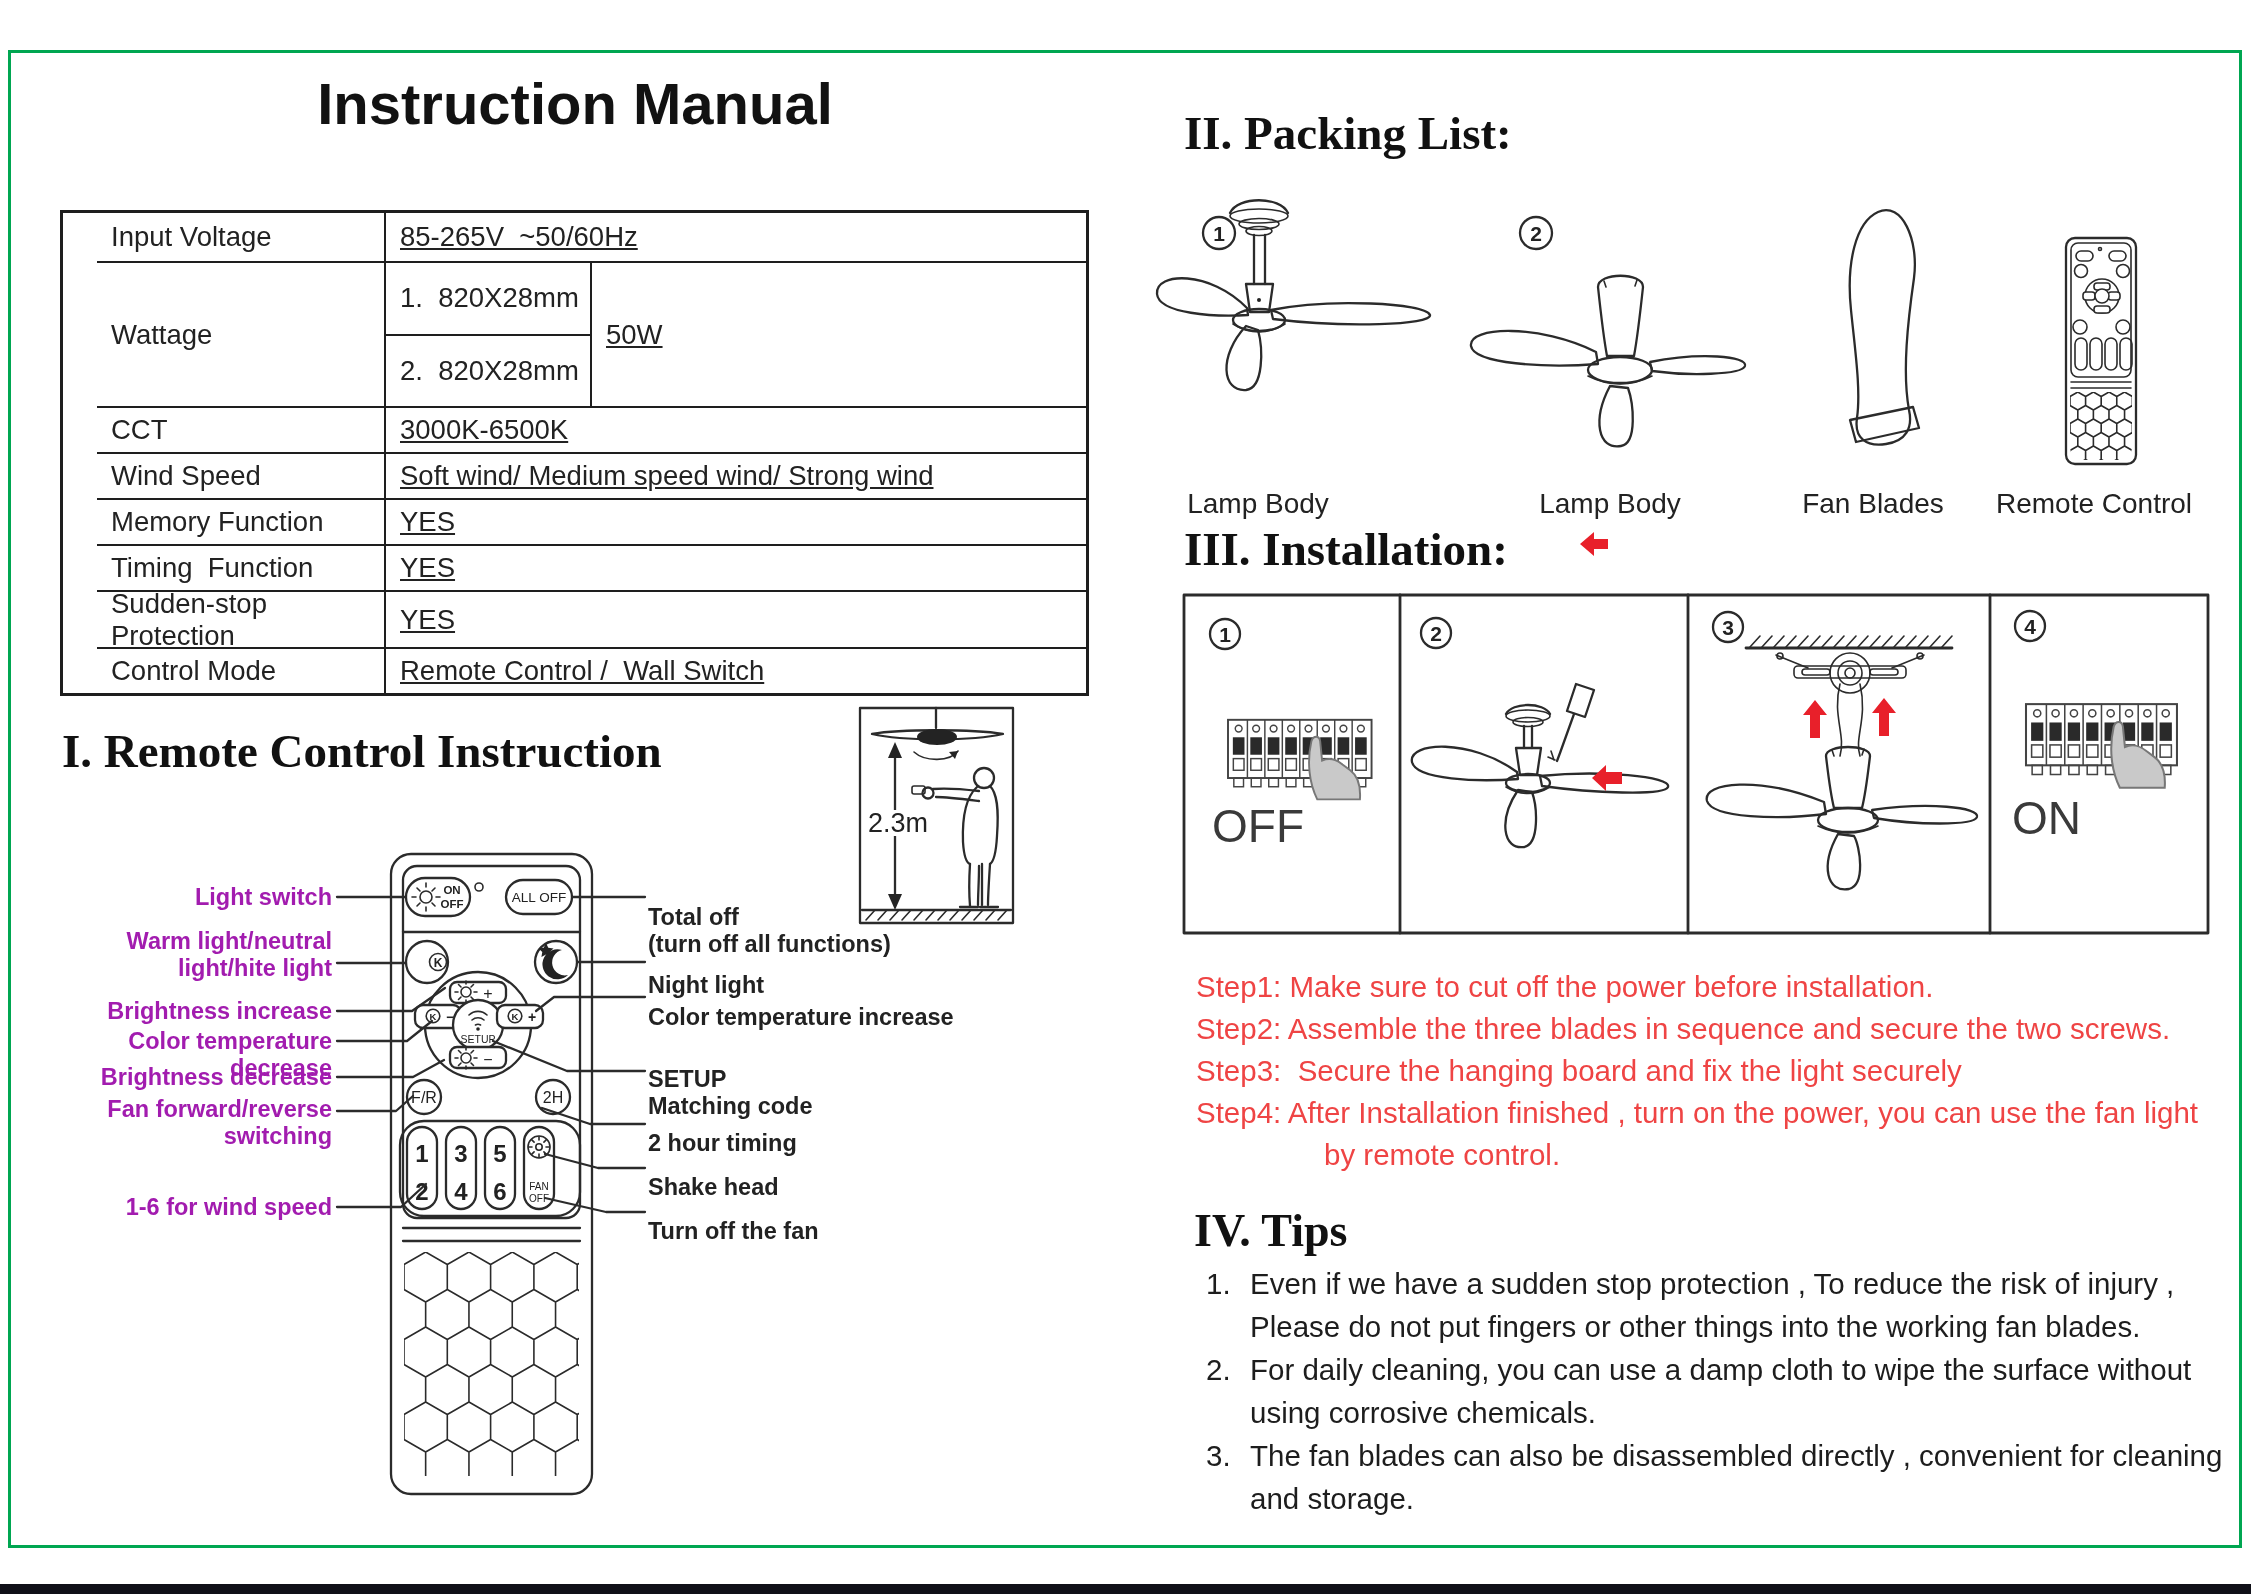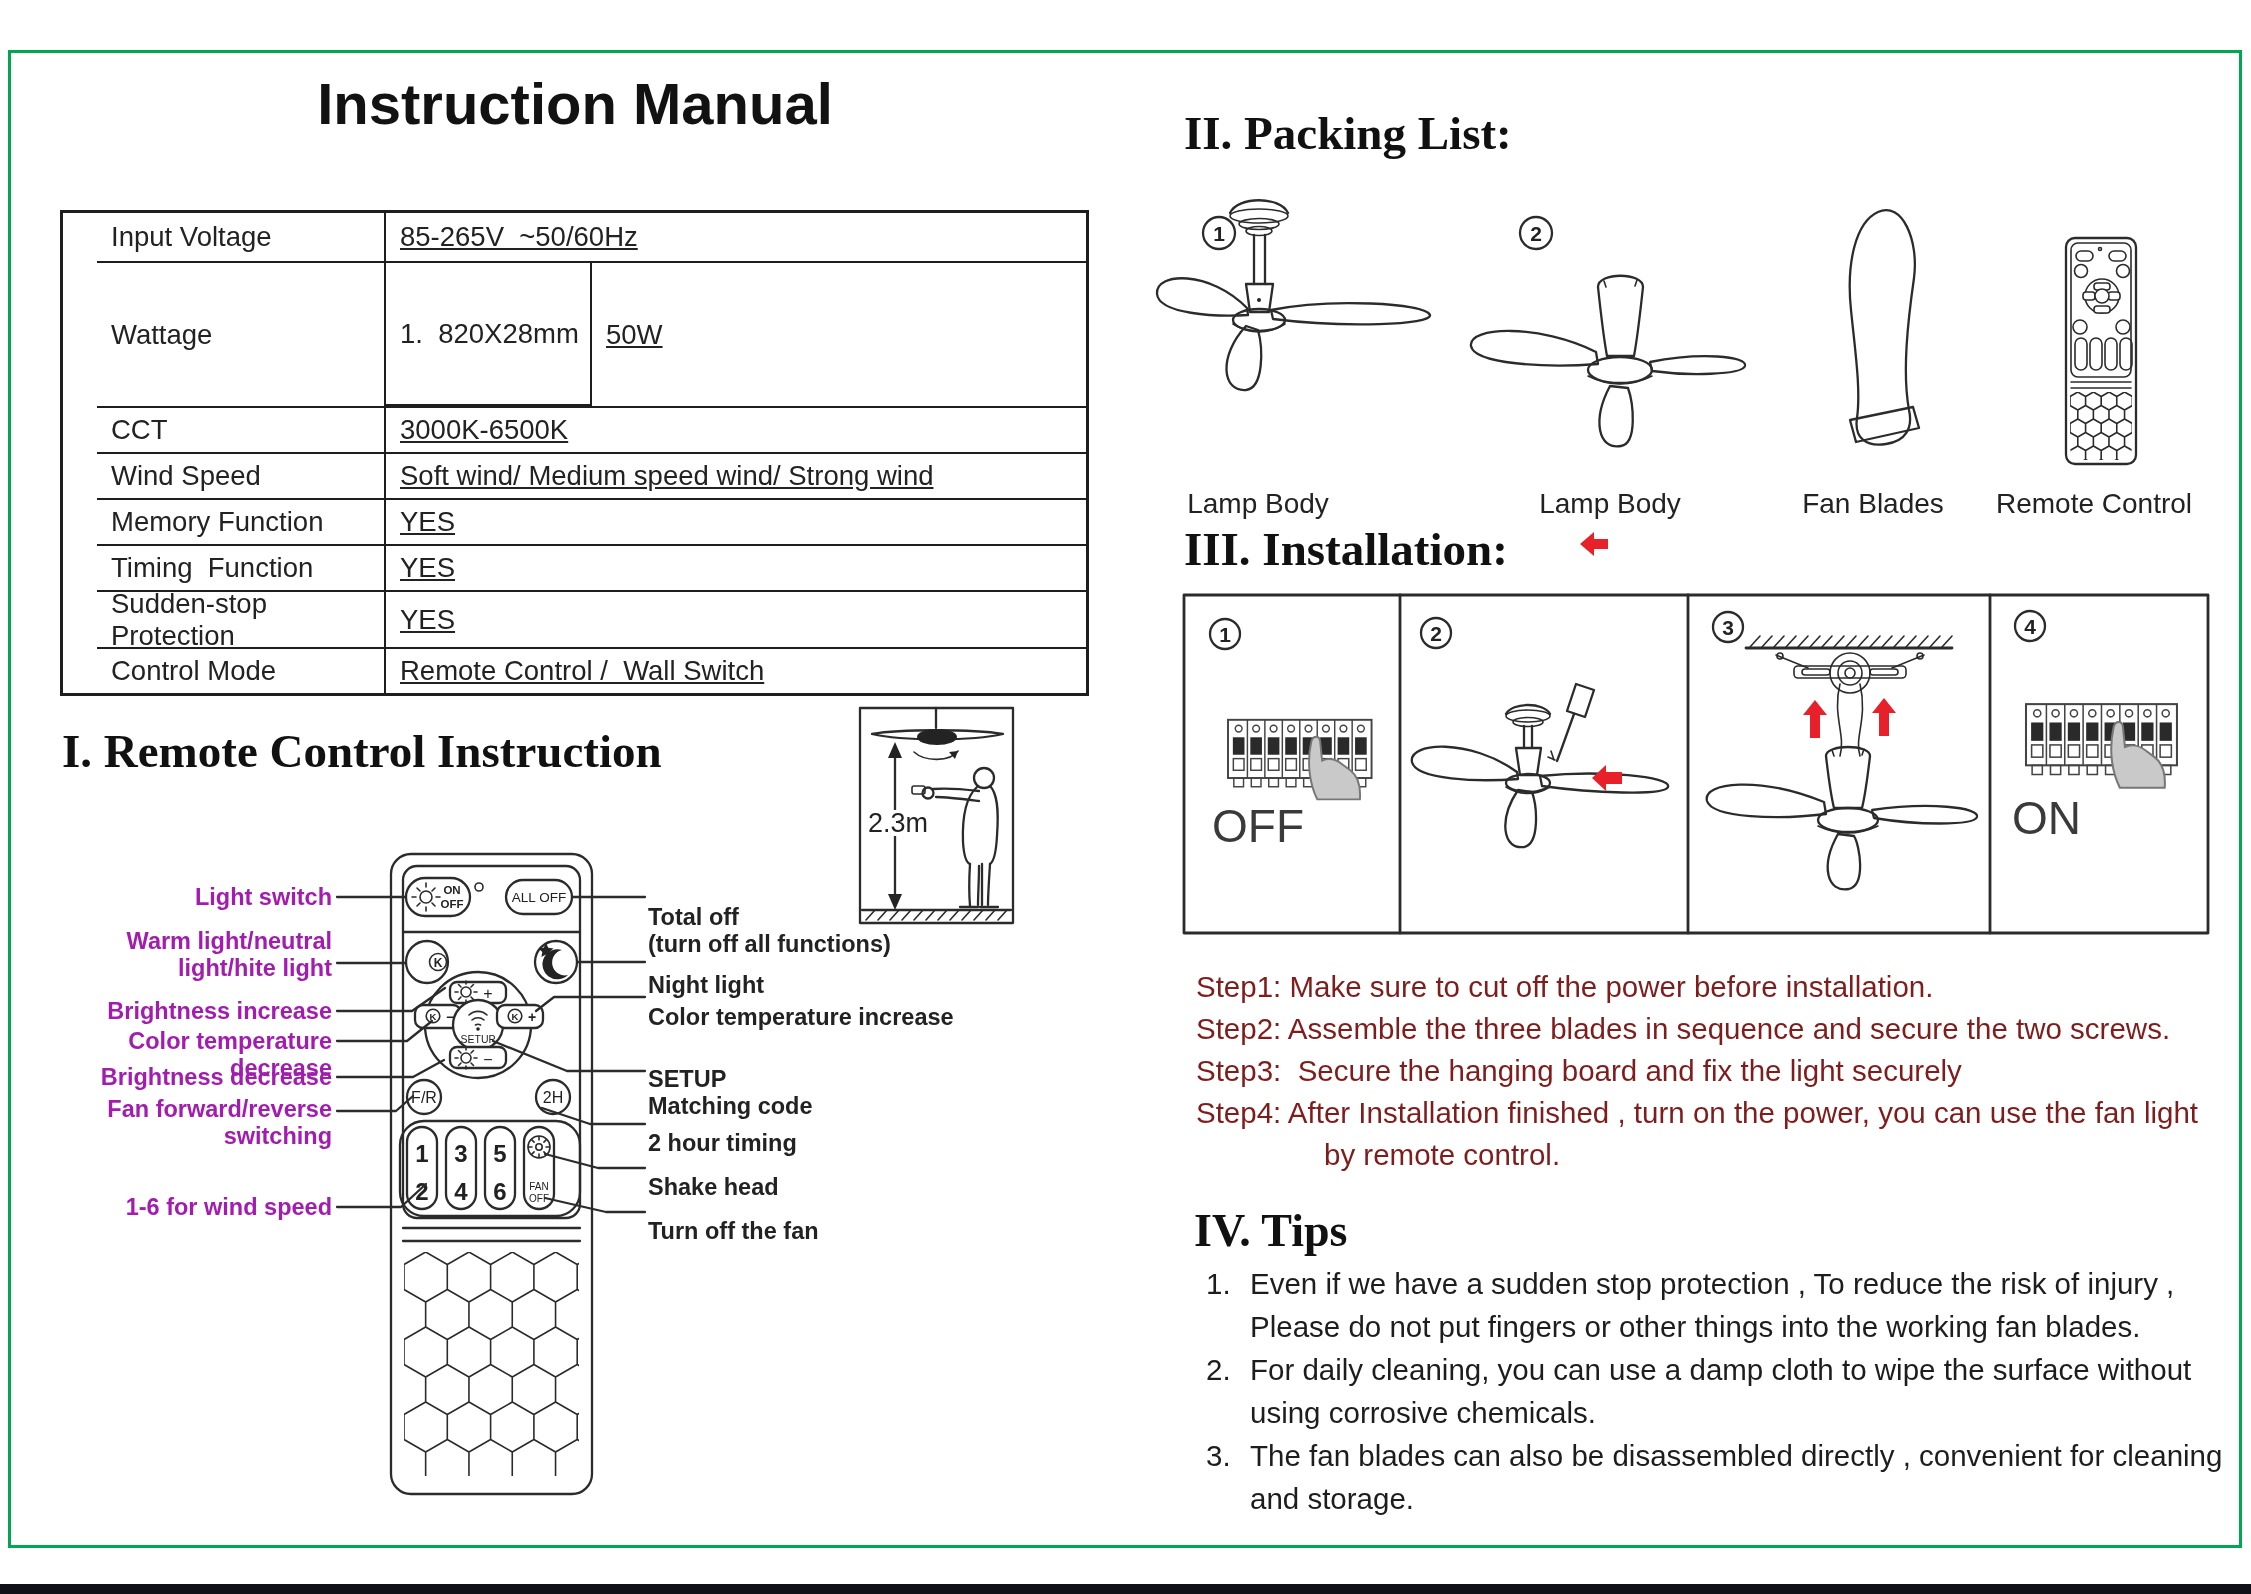--- a/index.html
+++ b/index.html
@@ -29,21 +29,21 @@
   .sec4{left:1194px;top:1204px;font-size:46px;}
   
   .llabel{position:absolute;left:32px;width:300px;text-align:right;font-weight:700;
           font-size:23.5px;line-height:27px;color:#a21caf;white-space:pre-line;}
   .rlabel{position:absolute;left:648px;font-weight:700;font-size:23.5px;line-height:27px;
           color:#222;white-space:pre-line;margin-top:20px;}
   
   .caption{position:absolute;width:220px;text-align:center;font-size:28px;color:#222;}
   
   .steps{position:absolute;left:1196px;top:966px;width:1016px;font-size:29.5px;
-         line-height:42px;color:#7f1d1d;}
+         line-height:42px;color:#ef4444;}
   .step{white-space:pre-wrap;padding-left:128px;text-indent:-128px;}
   .tips{position:absolute;left:1206px;top:1262px;width:1046px;font-size:29.5px;
         line-height:43px;color:#1d1d1d;}
   .tip{display:flex;}
   .tip .num{width:44px;flex:none;}
   .tip .txt{flex:1;}
   
   svg.art{position:absolute;left:0;top:0;pointer-events:none;}
   .line{fill:none;stroke:#2b2b2b;stroke-width:2.3;stroke-linecap:round;stroke-linejoin:round;}
   .thin{stroke-width:1.6;}
@@ -76,20 +76,21 @@
 
   <div class="tbl">
     <div class="trow" style="height:48px">
       <div class="tc c1">Input Voltage</div>
       <div class="tc rest">85-265V  ~50/60Hz</div>
     </div>
     <div class="trow" style="height:145px">
       <div class="tc c1">Wattage</div>
       <div class="c2wrap">
         <div class="tc sub subtop">1.  820X28mm</div>
+        <div class="tc sub">2.  820X28mm</div>
       </div>
       <div class="tc rest">50W</div>
     </div>
     <div class="trow" style="height:46px">
       <div class="tc c1">CCT</div>
       <div class="tc rest">3000K-6500K</div>
     </div>
     <div class="trow" style="height:46px">
       <div class="tc c1">Wind Speed</div>
       <div class="tc rest">Soft wind/ Medium speed wind/ Strong wind</div>

